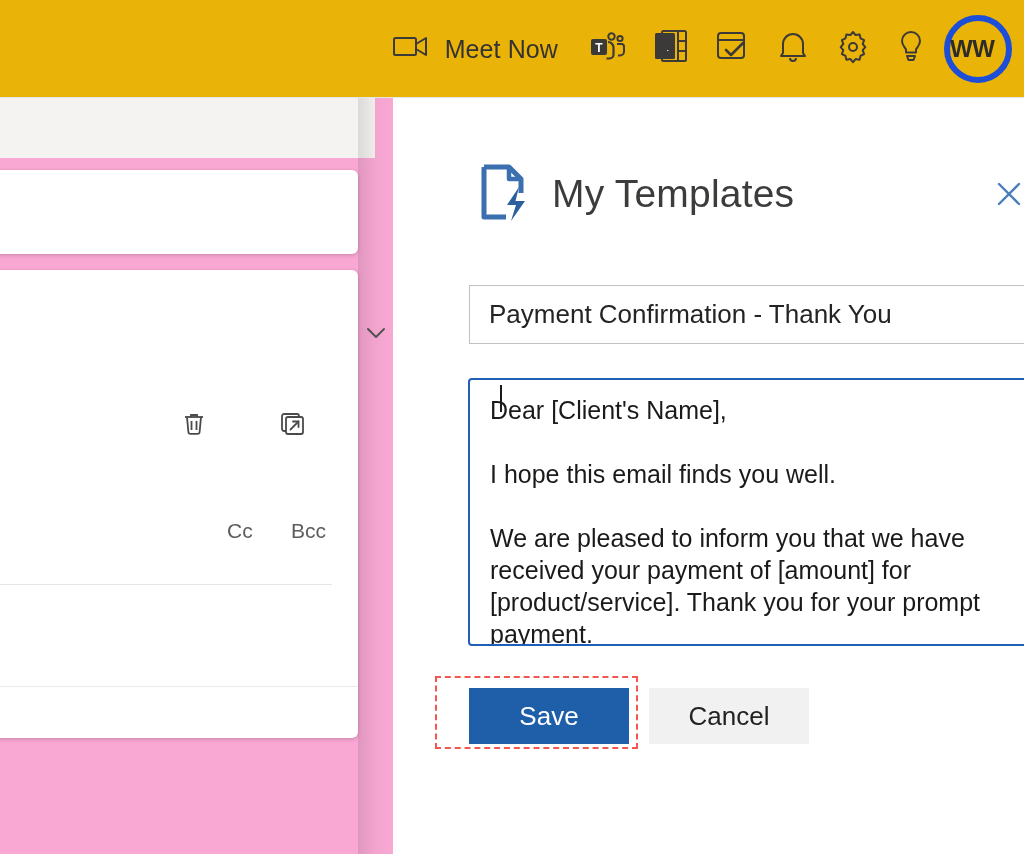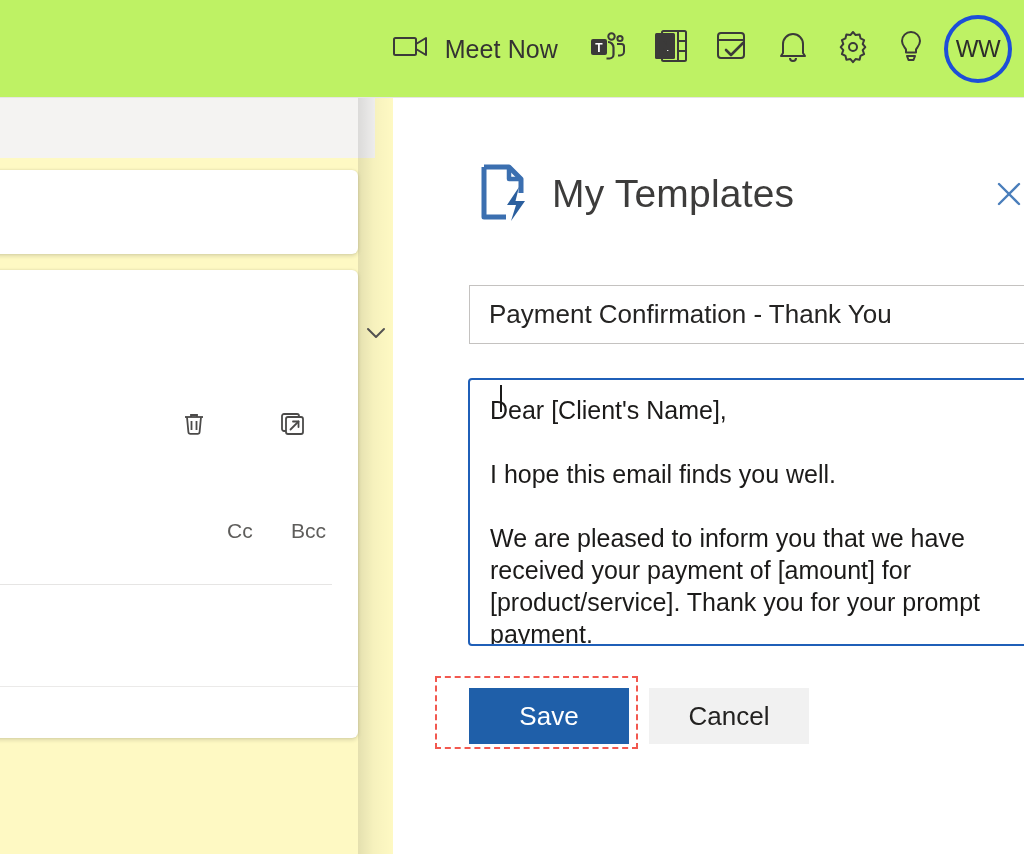--- a/index.html
+++ b/index.html
@@ -13,21 +13,21 @@
     font-family: "Liberation Sans", sans-serif;
     background: #ffffff;
     position: relative;
   }
 
   
   #topbar {
     position: absolute;
     left: 0; top: 0;
     width: 1024px; height: 98px;
-    background: #bef264;
+    background: #eab308;
     border-bottom: 1px solid #e6e5e4;
     box-sizing: border-box;
   }
   #topbar-inner {
     position: absolute;
     right: 0; top: 0;
     height: 98px;
     display: flex;
     align-items: center;
     gap: 0px;
@@ -48,40 +48,41 @@
   }
   .tb-label {
     font-size: 25px;
     color: #343332;
     letter-spacing: 0.1px;
     white-space: nowrap;
   }
   .avatar-ring {
     width: 68px; height: 68px;
     border-radius: 50%;
-    border: 4px solid #1d4ed8;
-    display: flex;
-    align-items: center;
-    justify-content: center;
+    border: 6px solid #1d4ed8;
+    display: flex;
+    align-items: center;
+    justify-content: flex-start;
     margin-left: 6px;
     margin-right: 4px;
     box-sizing: border-box;
+    font-weight: bold;
   }
   .avatar-ini {
     font-size: 24px;
     color: #2d2c2b;
     letter-spacing: -0.5px;
   }
 
   
   #bg-area {
     position: absolute;
     left: 0; top: 98px;
     width: 393px; height: 756px;
-    background: #fef9c3;
+    background: #f9a8d4;
     overflow: hidden;
   }
   .bg-toolbar-strip {
     position: absolute;
     left: 0; top: 0;
     width: 375px; height: 60px;
     background: #f4f3f2;
   }
   .bg-card {
     position: absolute;

